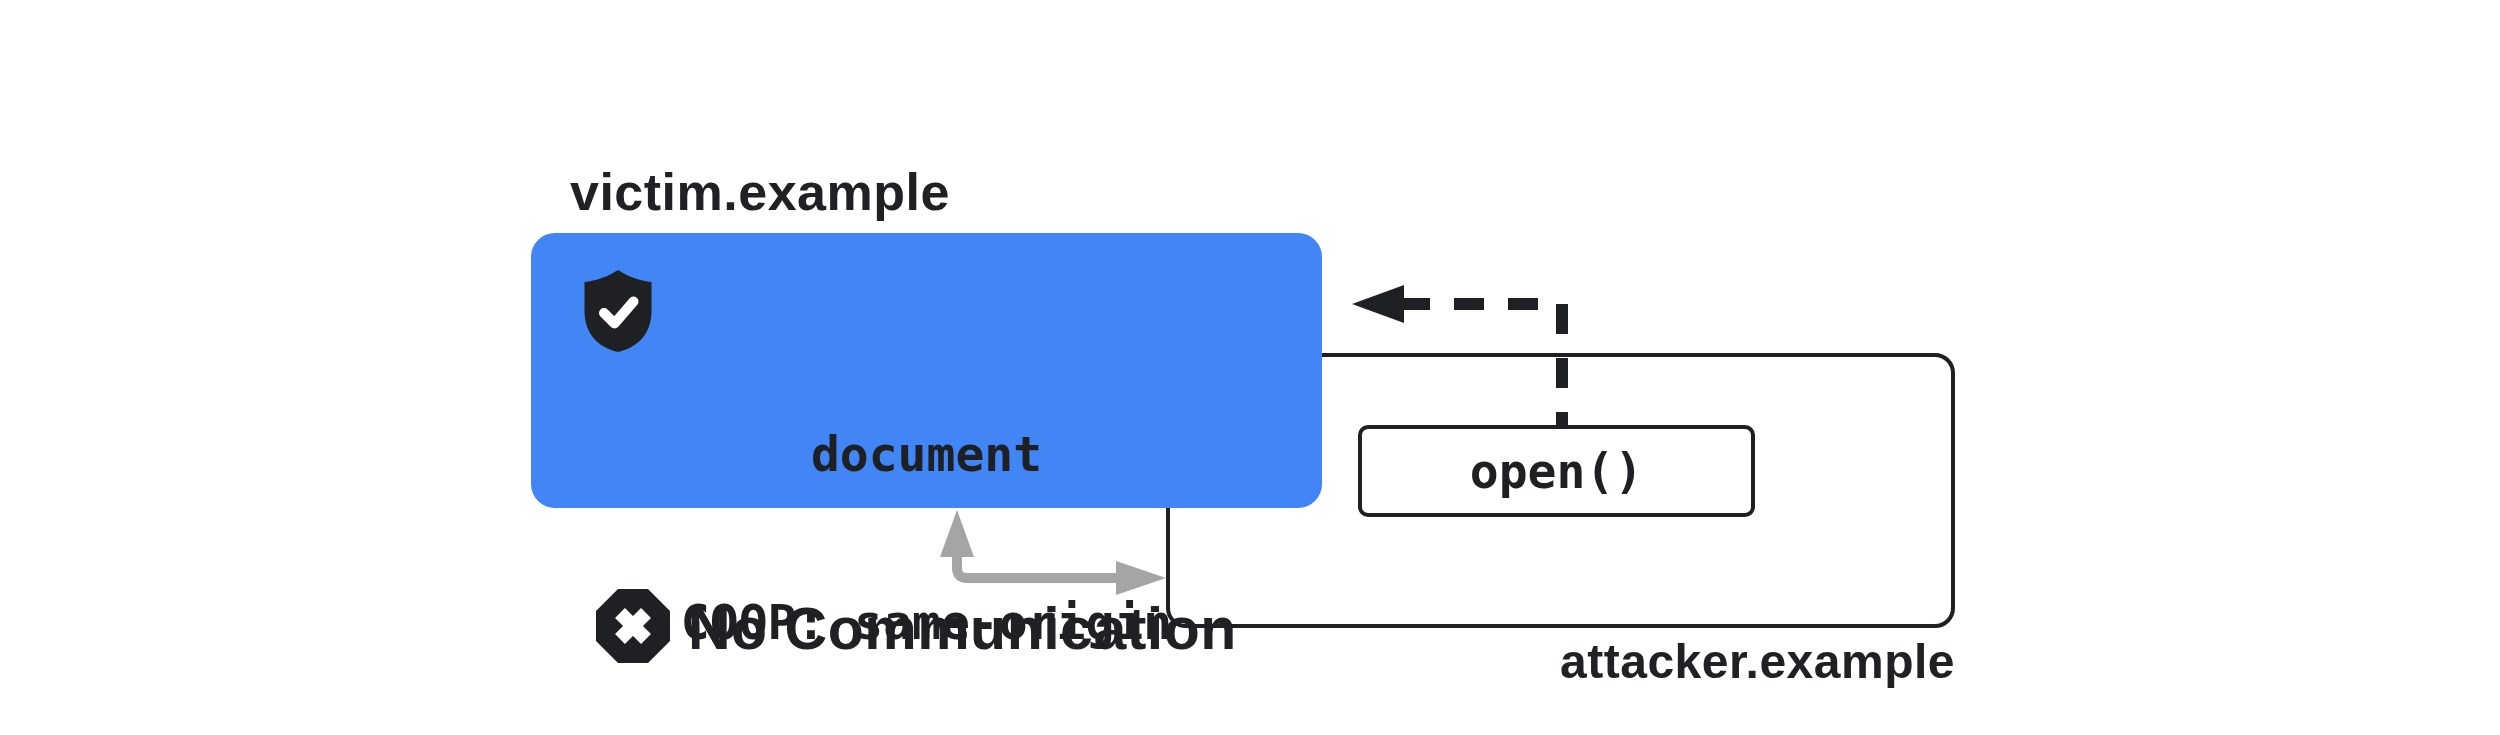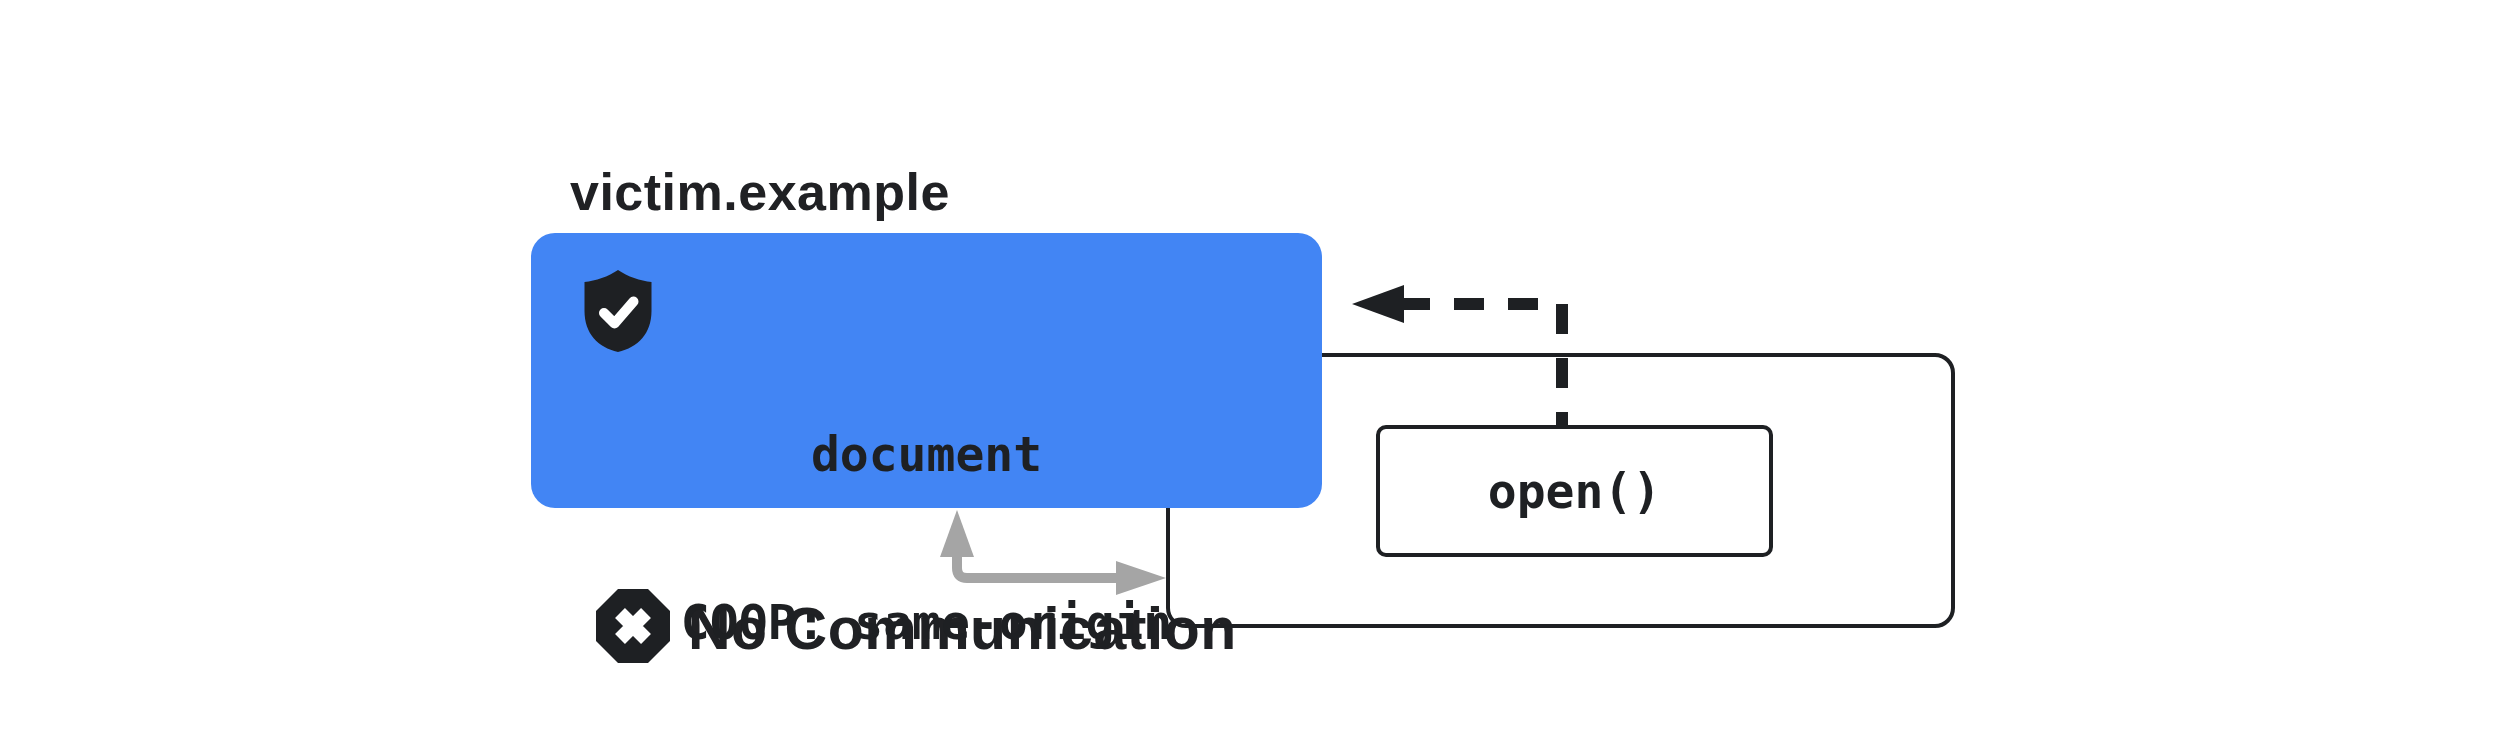--- a/index.html
+++ b/index.html
@@ -60,31 +60,30 @@
     width:789px;height:275px;
     box-sizing:border-box;
     border:4px solid var(--ink_black);
     border-radius:20px;
     background:transparent;
     z-index:1;
   }
   .open-box{
     position:absolute;
     left:1358px;top:425px;
-    width:397px;height:132px;
+    width:397px;height:92px;
     box-sizing:border-box;
     border:4px solid var(--ink_black);
     border-radius:10px;
     background:var(--background);
     z-index:2;
     display:flex;align-items:center;justify-content:center;
     font-family:"DejaVu Sans Mono",monospace;
     font-weight:700;font-size:48px;
     color:var(--ink_black);
-    margin-left:18px;
   }
 
   .overlay{
     position:absolute;left:0;top:0;
     width:2500px;height:735px;
     z-index:3;
     pointer-events:none;
   }
   .blocked-icon{
     position:absolute;
@@ -131,14 +130,15 @@
     </g>
   </svg>
 
   <svg class="blocked-icon" viewBox="0 0 78 78" aria-hidden="true">
     <polygon points="24,2 54,2 76,24 76,54 54,76 24,76 2,54 2,24" fill="#1E2023"></polygon>
     <path d="M26 26 L52 52 M52 26 L26 52" stroke="#FFFFFF" stroke-width="14" stroke-linecap="butt"></path>
   </svg>
 
   <div class="label nocomm-label">No Communication</div>
 
+  <div class="label attacker-label">attacker.example</div>
 
 </div>
 
 </body></html>

